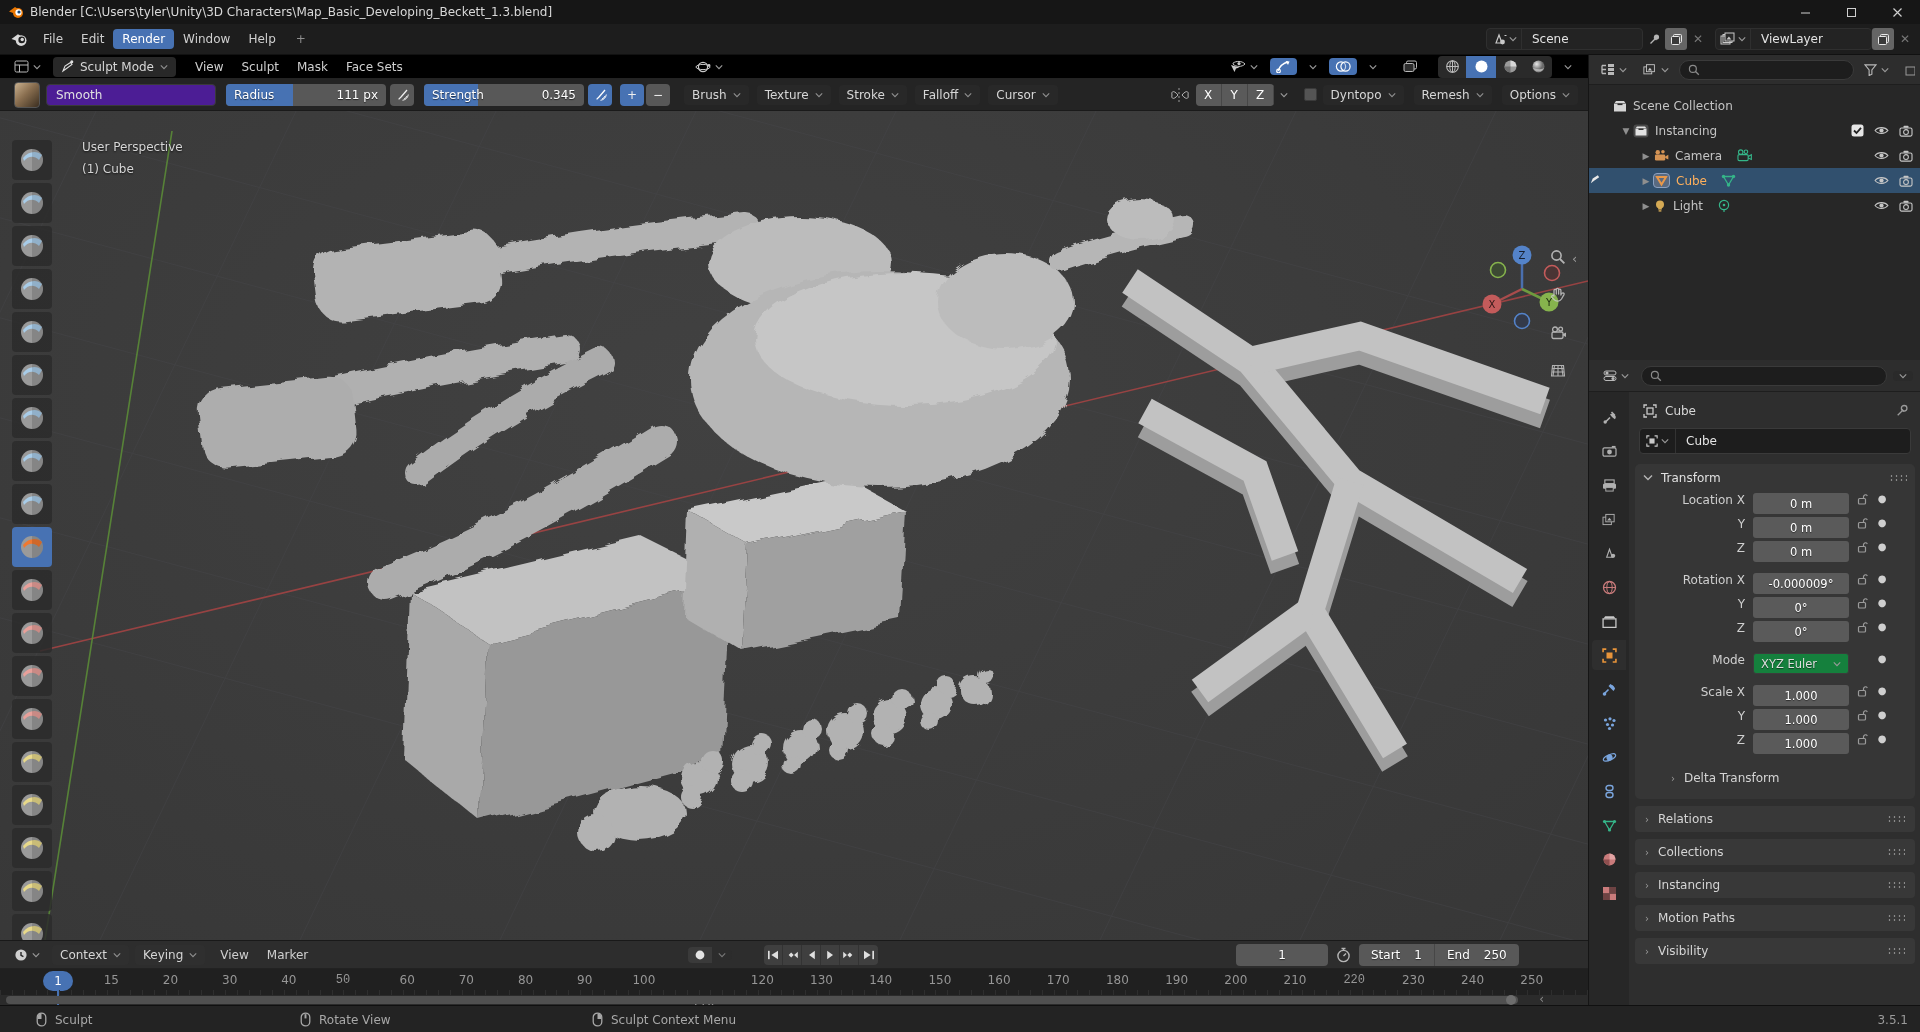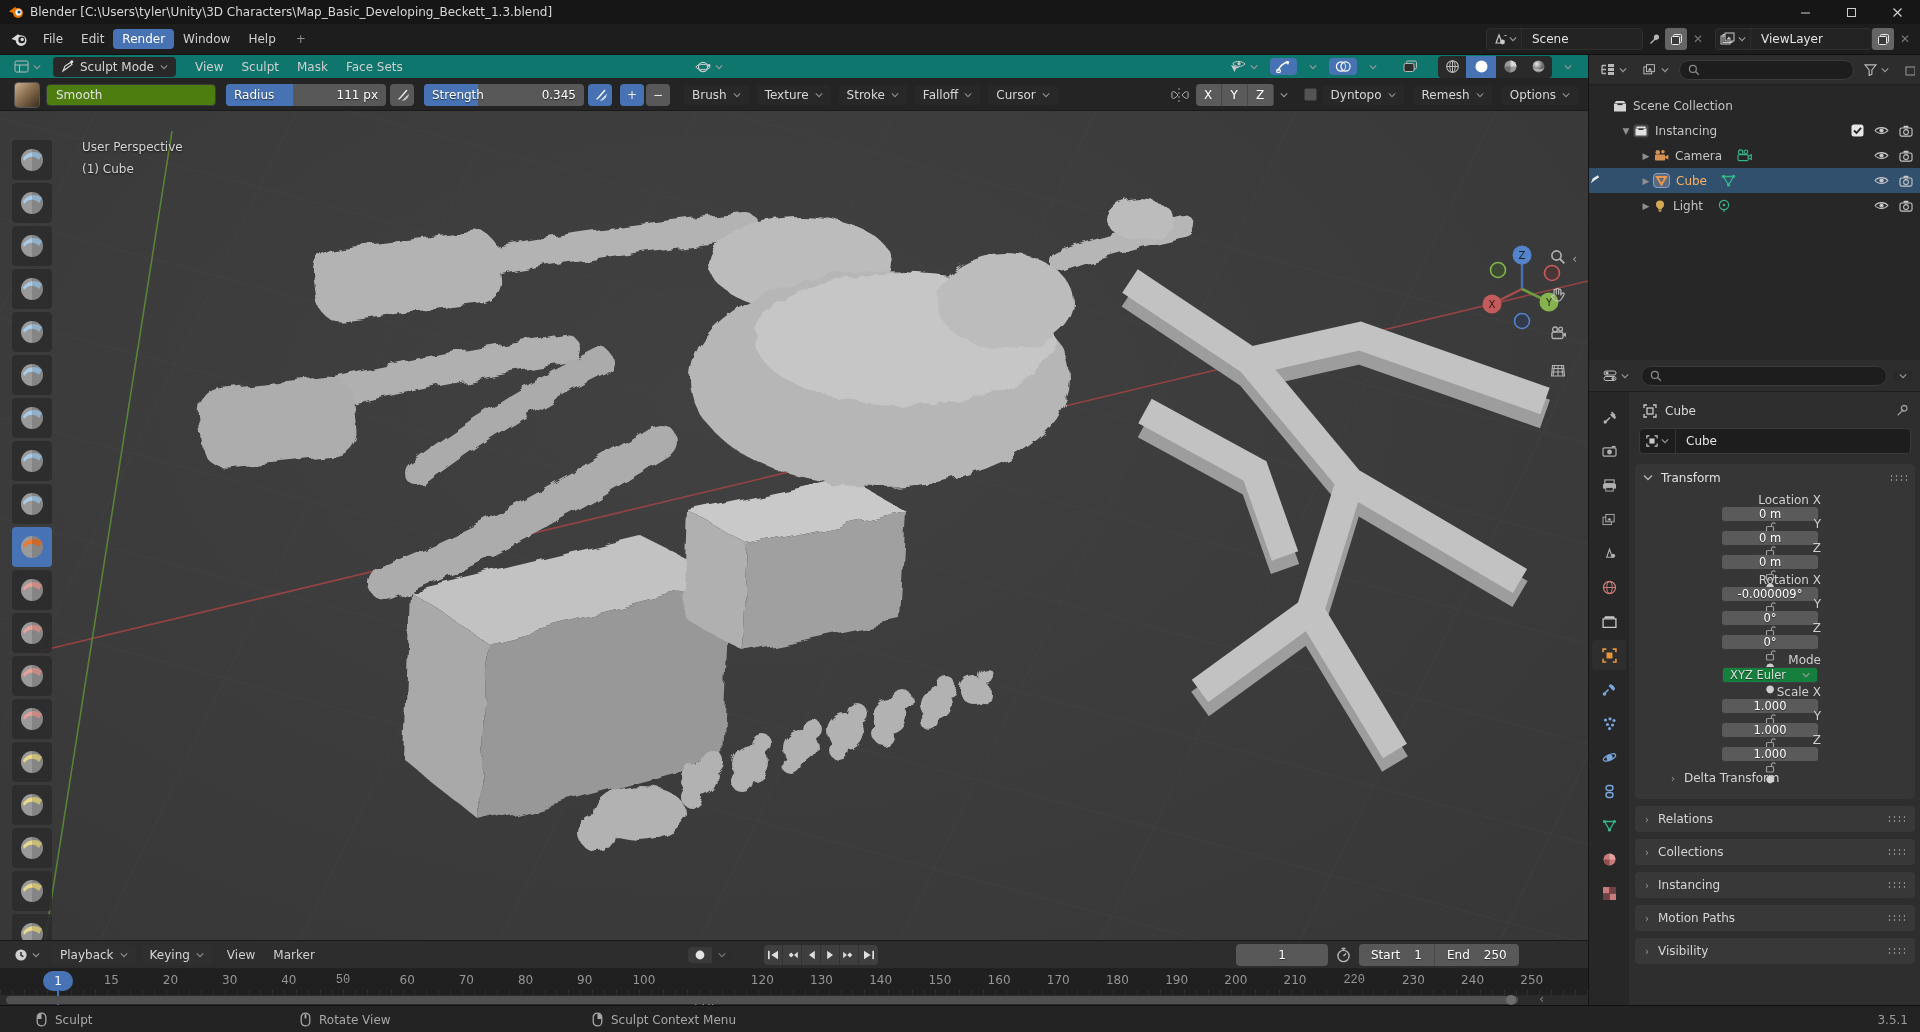--- a/index.html
+++ b/index.html
@@ -23,21 +23,21 @@
   .wstab { padding:4px 11px; color:#8f8f8f; border-radius:4px 4px 0 0; }
   .wstab.active { background:#3a3a3a; color:#eee; }
   #topbar-right { margin-left:auto; display:flex; align-items:center; margin-right:4px; }
   .idblock { display:flex; align-items:center; background:#232323; border:1px solid #2f2f2f; border-radius:4px; height:22px; margin-left:6px; }
   .idblock .iconbox { display:flex; align-items:center; padding:0 4px; border-right:1px solid #2f2f2f; height:100%; }
   .idblock .nm { padding:0 10px; color:#e3e3e3; min-width:120px; }
   .smallbtn { display:flex; align-items:center; justify-content:center; width:22px; height:22px; color:#9a9a9a; }
   .smallbtn.lit { background:#656565; border-radius:3px; color:#eee; }
 
   
-  #vp-header { position:absolute; left:0; top:55px; width:1588px; height:24px; background:#0f766e; display:flex; align-items:center; border-bottom:1px solid #232323; }
+  #vp-header { position:absolute; left:0; top:55px; width:1588px; height:24px; background:#000000; display:flex; align-items:center; border-bottom:1px solid #232323; }
   #vp-tools  { position:absolute; left:0; top:79px; width:1588px; height:32px; background:#242424; display:flex; align-items:center; border-bottom:1px solid #1a1a1a; }
   .dd { display:flex; align-items:center; gap:6px; background:#282828; border-radius:4px; padding:2px 8px; height:20px; color:#d6d6d6; }
   .dd .chev { color:#8f8f8f; }
   .hbtn { display:flex; align-items:center; gap:4px; padding:2px 6px; border-radius:4px; color:#cfcfcf; }
   .hbtn.blue { background:#4772b3; color:#fff; }
   .seg { display:flex; background:#2a2a2a; border-radius:4px; overflow:hidden; }
   .seg > div { display:flex; align-items:center; justify-content:center; height:22px; }
 
   .slider { position:relative; width:160px; height:22px; background:#585858; border-radius:4px; overflow:hidden; display:flex; align-items:center; justify-content:space-between; padding:0 8px; color:#fff; text-shadow:0 1px 1px rgba(0,0,0,.6); }
   .slider .fill { position:absolute; left:0; top:0; bottom:0; background:#4772b3; }
@@ -91,21 +91,21 @@
   #props-tabs { position:absolute; left:0; top:32px; bottom:0; width:40px; background:#272727; display:flex; flex-direction:column; align-items:center; padding-top:10px; gap:4px; }
   .ptab { width:34px; height:30px; display:flex; align-items:center; justify-content:center; border-radius:4px 0 0 4px; color:#9a9a9a; }
   .ptab.active { background:#2e2e2e; }
   #props-content { position:absolute; left:40px; right:0; top:32px; bottom:0; }
   #breadcrumb { display:flex; align-items:center; gap:8px; padding:12px 12px 6px 14px; color:#d8d8d8; }
   #objname-field { display:flex; align-items:center; margin:4px 10px; height:26px; background:#1d1d1d; border:1px solid #3a3a3a; border-radius:4px; }
   #objname-field .iconbox { display:flex; align-items:center; gap:3px; padding:0 6px; border-right:1px solid #333; height:100%; }
   #objname-field .nm { padding:0 10px; color:#e6e6e6; }
   #transform-panel { margin:10px 6px 0 6px; background:#363636; border-radius:5px; padding-bottom:8px; }
   #transform-panel .phead { display:flex; align-items:center; height:27px; padding:0 8px; color:#e0e0e0; }
-  .trow { display:flex; align-items:center; height:22px; margin:2px 10px 0 0;flex-direction:column; }
+  .trow { display:flex; align-items:flex-start; height:22px; margin:2px 10px 0 0; }
   .trow.gap { margin-top:10px; }
   .trow .tl { width:118px; text-align:right; color:#cfcfcf; padding-right:8px; }
   .trow .tv { width:96px; height:21px; background:#596470; background:#5a5a5a; border-radius:3px; color:#fff; display:flex; align-items:center; justify-content:center; text-shadow:0 1px 1px rgba(0,0,0,.5); font-size:11.5px; }
   .trow .tv.ddv { background:#15803d; border:1px solid #3c3c3c; color:#ddd; justify-content:space-between; padding:0 7px; }
   .trow .lock { width:26px; display:flex; justify-content:center; color:#9a9a9a; }
   .trow .adot { width:14px; color:#cfcfcf; text-align:center; font-size:10px; }
   .cpanel { display:flex; align-items:center; height:26px; margin:7px 6px 0 6px; background:#383838; border-radius:4px; padding:0 10px; color:#d5d5d5; }
   .cpanel.inner { margin:10px 10px 0 26px; background:transparent; }
   .cpanel .grip, .phead .grip { margin-left:auto; }
   .disc2 { color:#9a9a9a; margin-right:9px; font-size:10px; }
@@ -332,21 +332,21 @@
       <span class="hbtn">
           <svg width="8" height="6" viewBox="0 0 10 6">
             <path d="M1 1l4 4 4-4" fill="none" stroke="#9a9a9a" stroke-width="1.4"></path>
           </svg>
         </span>
     </div>
   </div>
 
   <div id="vp-tools">
     <div style="width:26px;height:26px;margin-left:14px;border-radius:4px;background:linear-gradient(135deg,#c9b08e 0%,#8a6f50 45%,#3b2e20 100%);border:1px solid #555"></div>
-    <div style="width:170px;height:22px;margin-left:6px;background:#4d7c0f;border:1px solid #3a3a3a;border-radius:4px;display:flex;align-items:center;padding:0 9px;color:#e0e0e0">
+    <div style="width:170px;height:22px;margin-left:6px;background:#4c1d95;border:1px solid #3a3a3a;border-radius:4px;display:flex;align-items:center;padding:0 9px;color:#e0e0e0">
         <span>Smooth</span>
       </div>
     <div class="slider" style="margin-left:10px">
       <div class="fill" id="radius-fill" style="width: 42%;"></div>
       <span>Radius</span>
         <span>111 px</span>
     </div>
     <span class="sqbtn" style="margin-left:4px">
         <svg width="13" height="13" viewBox="0 0 13 13">
           <path d="M11 2 L5 9 M5 9 l-2.4 2.4" stroke="#eee" stroke-width="1.3"></path>
@@ -715,21 +715,21 @@
         <svg width="14" height="14" viewBox="0 0 14 14">
             <circle cx="7" cy="7" r="5.6" fill="#cfcfcf"></circle>
             <path d="M7 4 V7.3 L9.4 8.6" stroke="#242424" stroke-width="1.4" fill="none"></path>
           </svg>
         <svg width="8" height="6" viewBox="0 0 10 6">
             <path d="M1 1l4 4 4-4" fill="none" stroke="#9a9a9a" stroke-width="1.4"></path>
           </svg>
       </span>
       <div id="tl-menus" style="display:flex; margin-left:6px">
           <div class="dd" style="margin-right: 6px; background: rgb(47, 47, 47);">
-            <span>Playback</span>
+            <span>Context</span>
             <svg class="chev" width="8" height="6" viewBox="0 0 10 6">
               <path d="M1 1l4 4 4-4" fill="none" stroke="currentColor" stroke-width="1.4"></path>
             </svg>
           </div>
           <div class="dd" style="margin-right: 6px; background: rgb(47, 47, 47);">
             <span>Keying</span>
             <svg class="chev" width="8" height="6" viewBox="0 0 10 6">
               <path d="M1 1l4 4 4-4" fill="none" stroke="currentColor" stroke-width="1.4"></path>
             </svg>
           </div>

